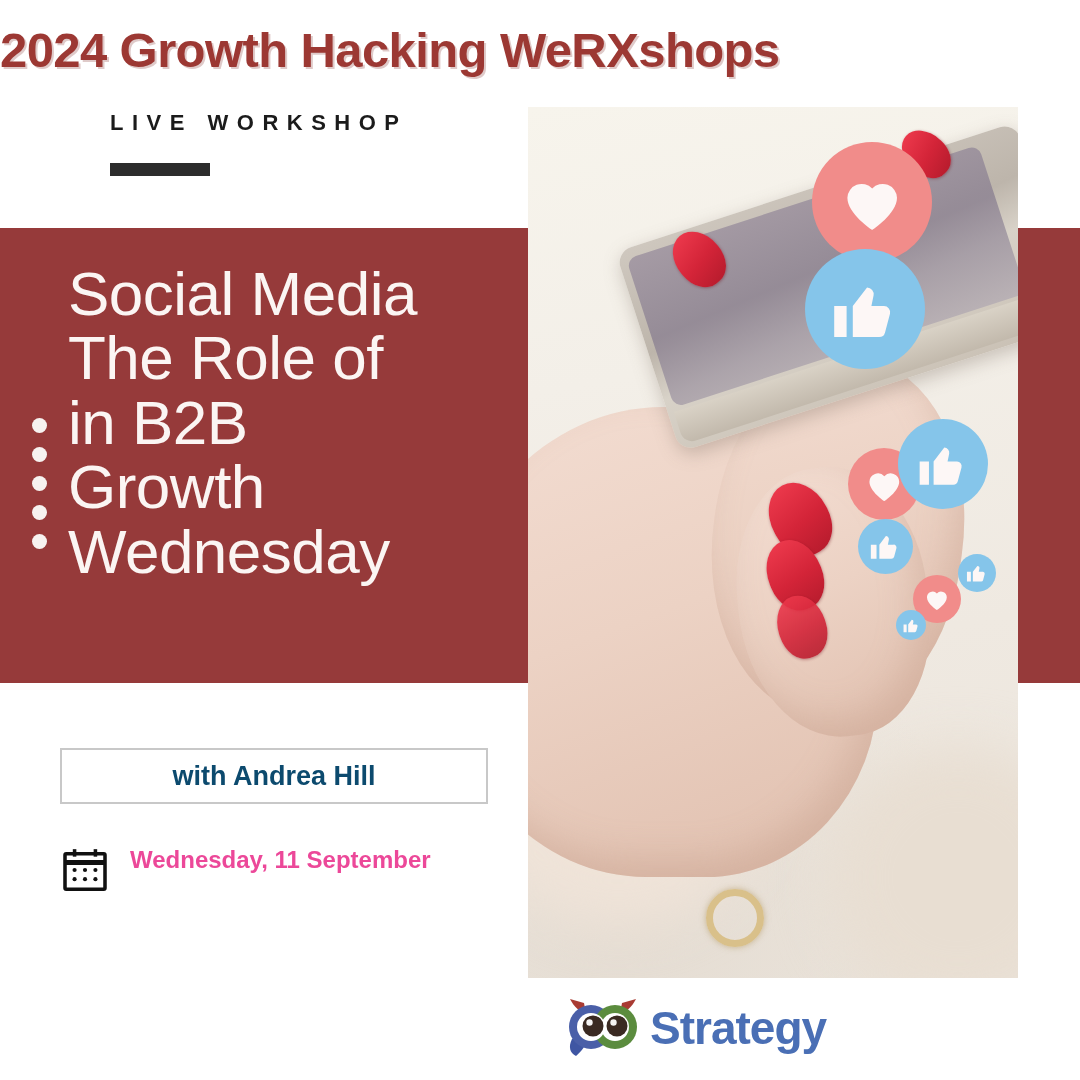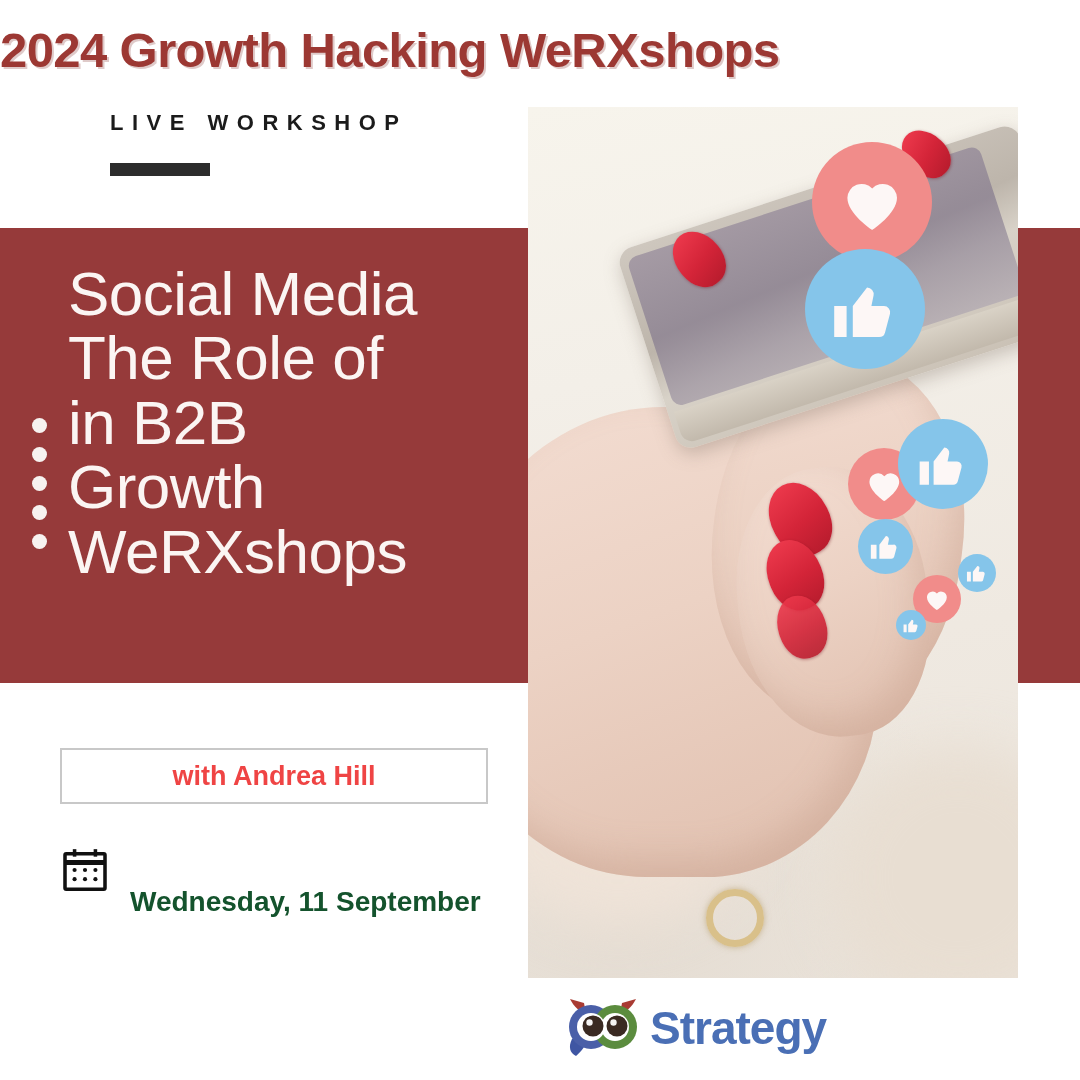--- a/index.html
+++ b/index.html
@@ -104,29 +104,29 @@
     border:7px solid #d9c08a;
     box-shadow:0 0 6px rgba(170,140,80,.55);
   }
 
   
   .speaker-box{
     position:absolute; left:60px; top:748px; width:428px; height:56px;
     border:2px solid #c8c8c8; background:#fff;
     display:flex; align-items:center; justify-content:center;
   }
-  .speaker-box span{ font-size:27px; font-weight:bold; color:#ef4444; }
+  .speaker-box span{ font-size:27px; font-weight:bold; color:#0c4a6e; }
 
   
   .info-row{ position:absolute; display:flex; align-items:flex-start; gap:20px; }
   .row-date{ left:60px; top:845px; }
   .row-link{ left:58px; top:940px; }
   .info-icon{ flex:0 0 auto; }
   .info-text{ display:flex; flex-direction:column; }
-  .info-text .l1{ font-size:28px; font-weight:bold; color:#14532d; line-height:1.22; white-space:nowrap;margin-top:40px; }
+  .info-text .l1{ font-size:24px; font-weight:bold; color:#ec4899; line-height:1.22; white-space:nowrap; }
   .info-text .l2{ font-size:26px; font-weight:bold; color:#141414; line-height:1.22; white-space:nowrap; }
   .info-text .cost{ font-size:25px; font-weight:bold; color:#A4524E; line-height:1.3; white-space:nowrap; }
 
   
   .logo{
     position:absolute; left:560px; top:995px;
     display:flex; align-items:center; gap:4px;
   }
   .logo-word{ font-size:46px; font-weight:bold; letter-spacing:-1px; }
   .w-strategy{ color:#4A6FB5; }
@@ -150,21 +150,21 @@
     <i></i>
     <i></i>
     <i></i>
   </div>
 
   <div class="headline">
     <div>Social Media</div>
     <div>The Role of</div>
     <div>in B2B</div>
     <div>Growth</div>
-    <div>WeRXshops</div>
+    <div>Wednesday</div>
   </div>
 
   <div class="photo">
     <div class="blurblob" style="left:-60px;top:520px;width:300px;height:300px;background:#efe3d8;"></div>
     <div class="blurblob" style="left:300px;top:640px;width:260px;height:260px;background:#e8ded2;"></div>
 
     <div class="hand" style="left:-80px;top:300px;width:430px;height:470px;border-radius:50% 44% 40% 46%;"></div>
     <div class="hand" style="left:185px;top:250px;width:250px;height:360px;border-radius:48% 50% 46% 50%;transform:rotate(8deg);"></div>
 
     <div class="phone">

